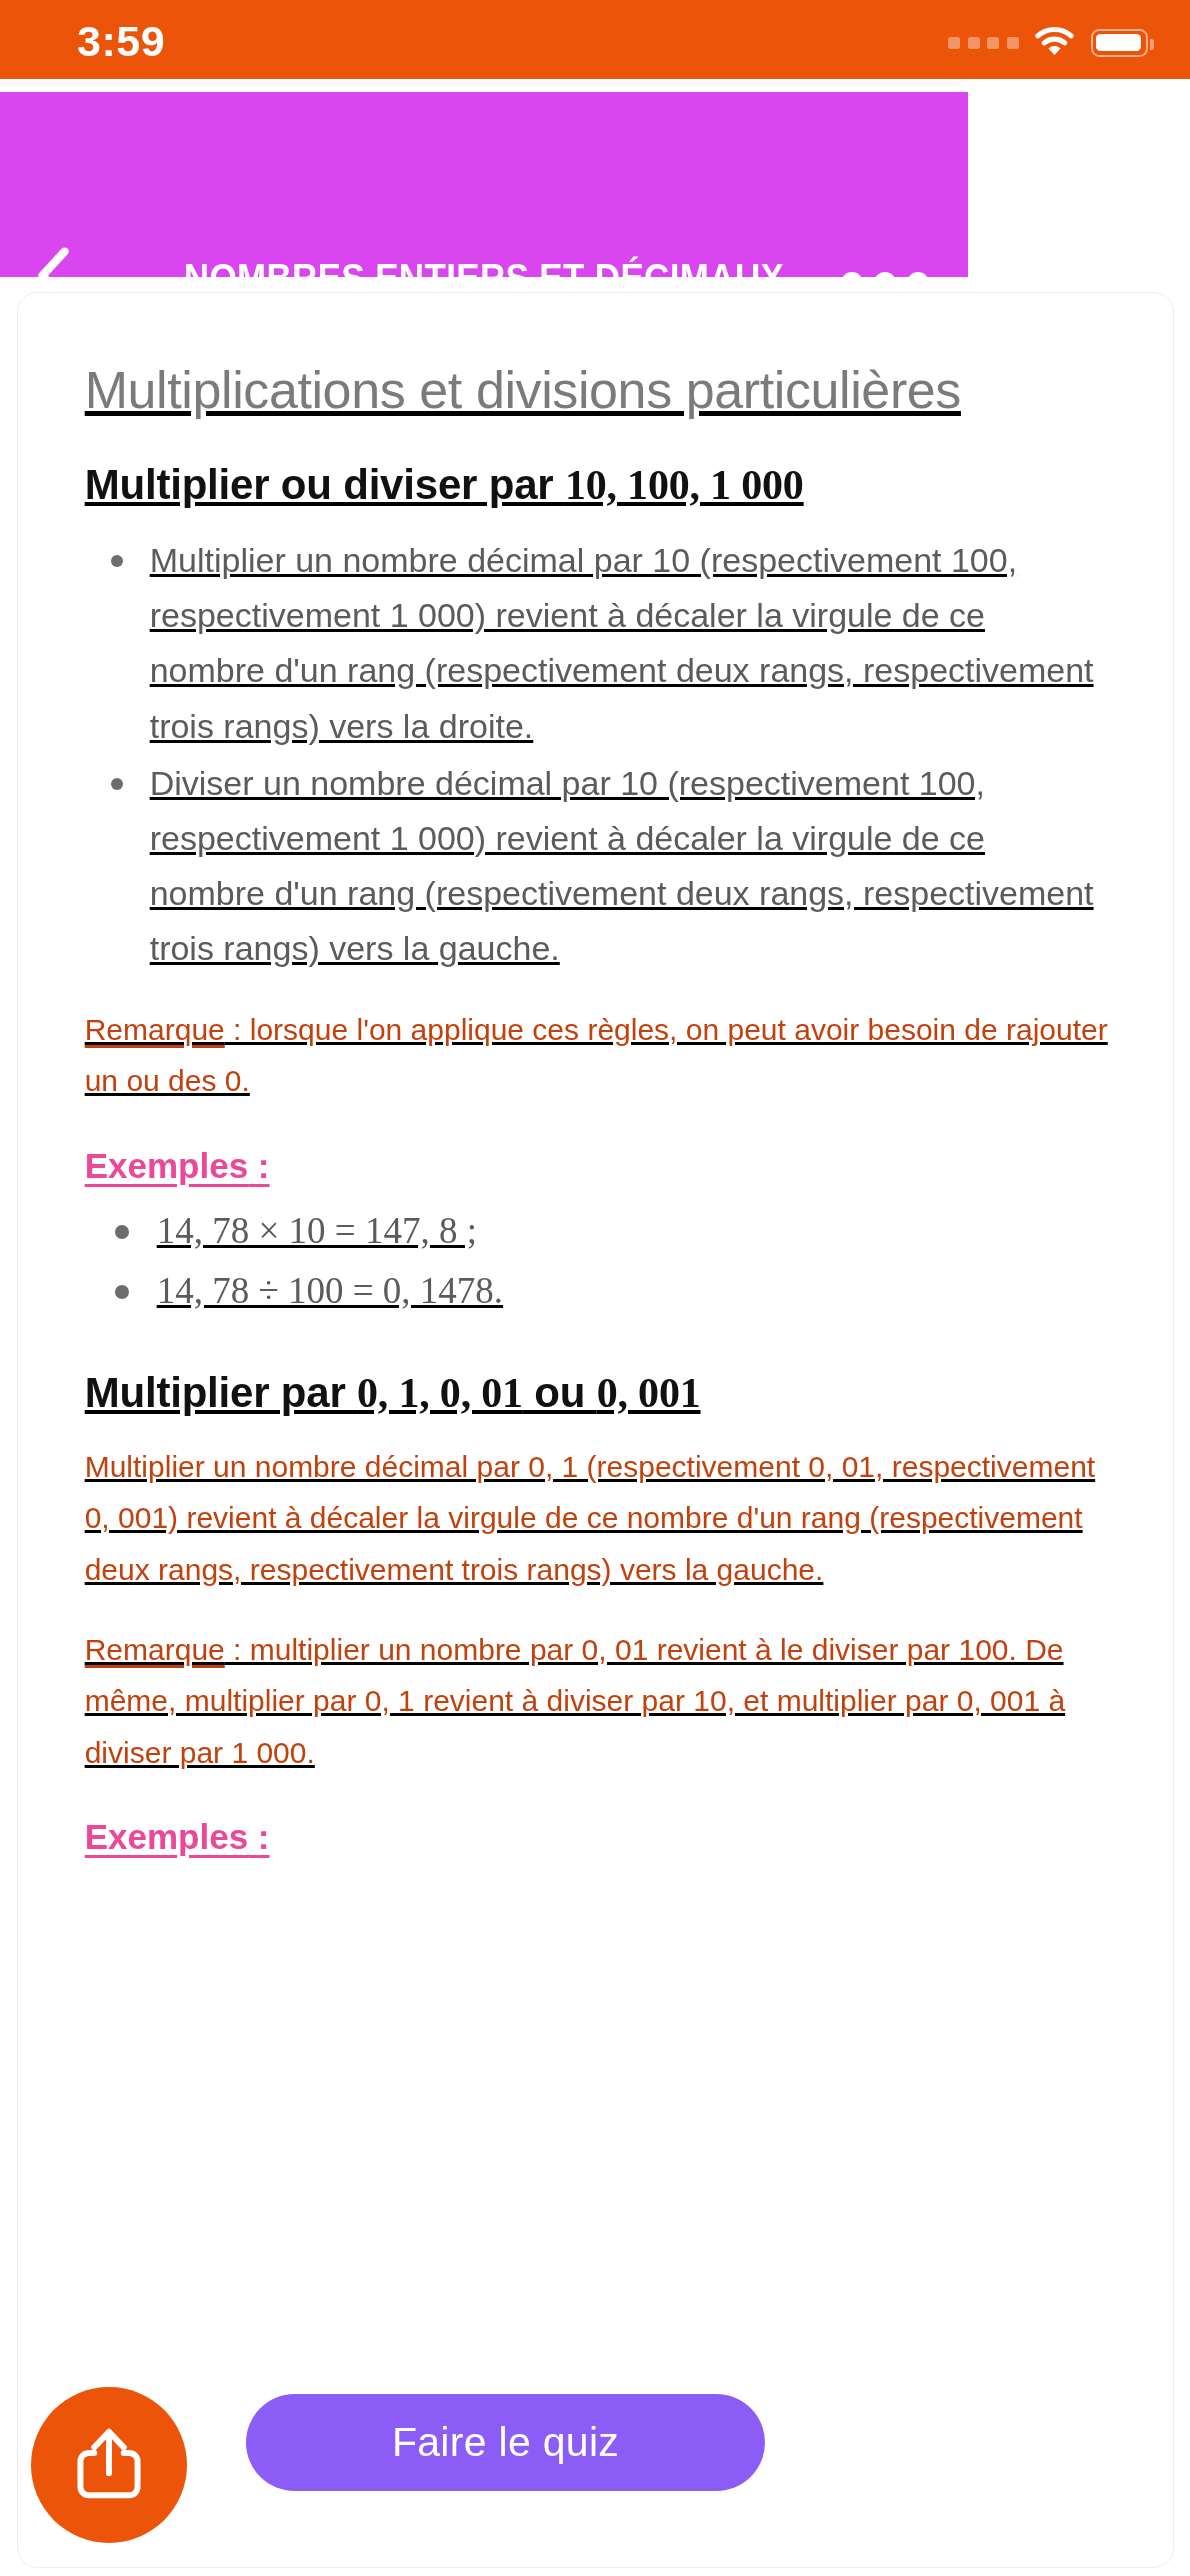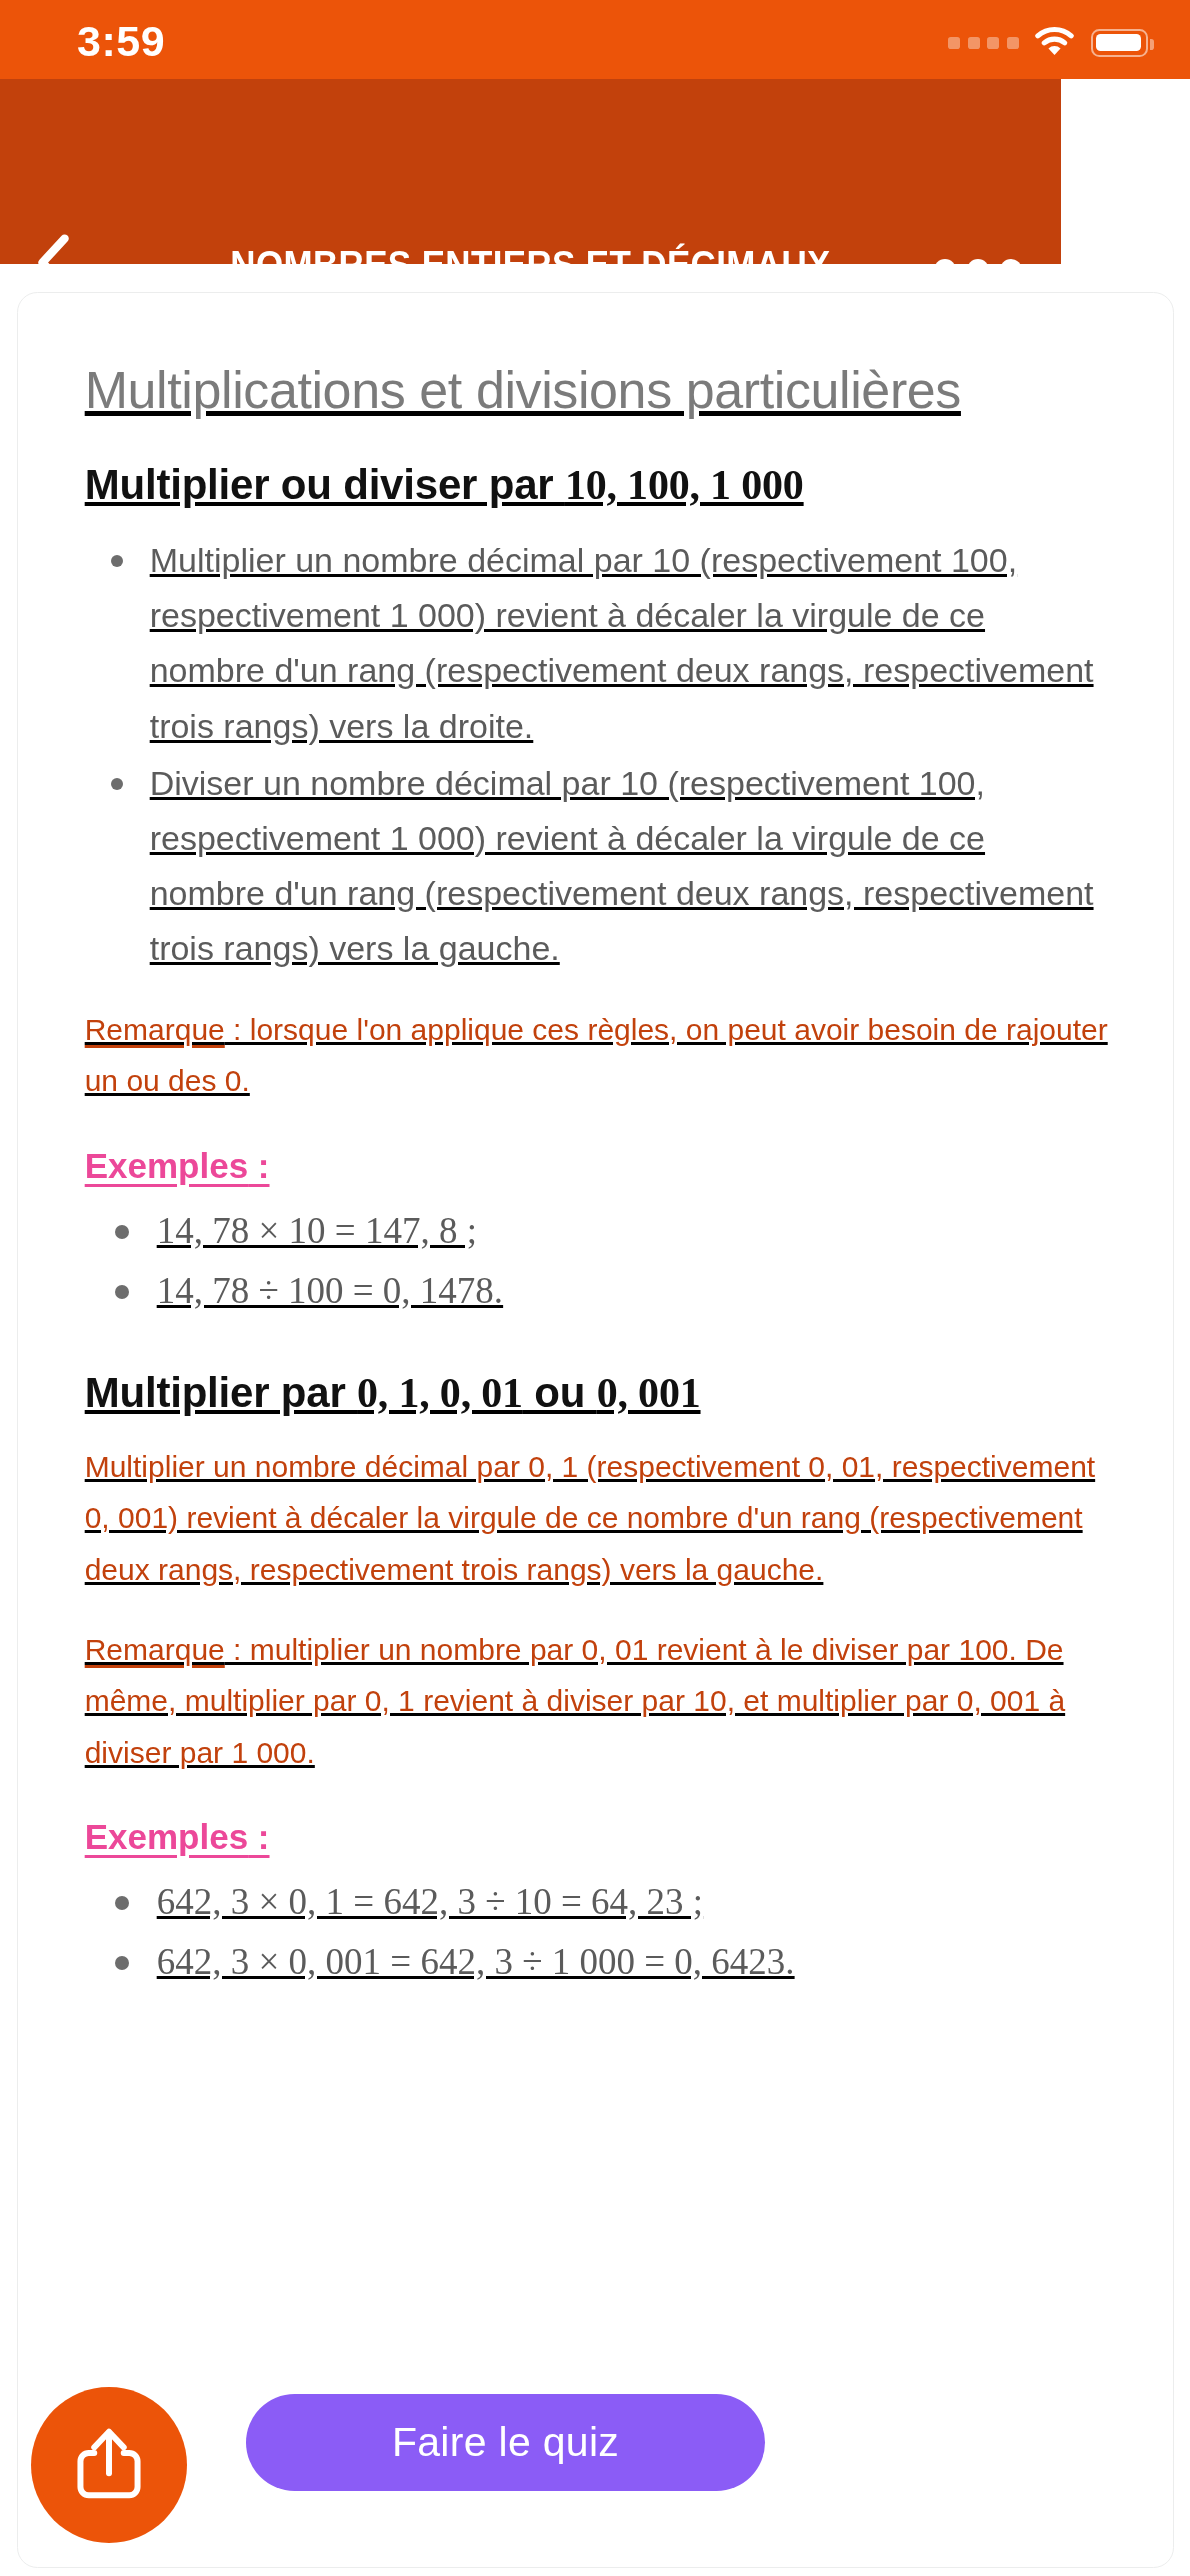--- a/index.html
+++ b/index.html
@@ -40,22 +40,22 @@
     width:4.6px; height:11px; border-radius:0 2.8px 2.8px 0;
     background:rgba(255,255,255,.45);
   }
   .batt-fill{
     height:16.7px; width:calc(100% - 7.4px); margin-left:2.8px;
     border-radius:4.6px; background:#fff;
   }
 
   
   .navbar{
-    position:absolute; left:0; top:79px; width:1061px; height:185px;
-    background:#c2410c;
+    position:absolute; left:0; top:92px; width:968px; height:185px;
+    background:#d946ef;
   }
   .nav-back{
     position:absolute; left:22px; top:148px;
     width:65px; height:74px;
     display:flex; align-items:center; justify-content:center;
   }
   .nav-title{
     position:absolute; left:0; right:0; top:165px;
     text-align:center;
     color:#fff; font-size:38px; font-weight:700;
@@ -242,24 +242,20 @@
     <p class="para" style="margin-top:16.7px">Multiplier un nombre décimal par 0, 1 (respectivement 0, 01, respectivement 0, 001) revient à décaler la virgule de ce nombre d'un rang (respectivement deux rangs, respectivement trois rangs) vers la gauche.</p>
 
     <p class="para">
       <span class="u">Remarque</span><span> : multiplier un nombre par 0, 01 revient à le diviser par 100. De même, multiplier par 0, 1 revient à diviser par 10, et multiplier par 0, 001 à diviser par 1 000.</span>
     </p>
 
     <h3 class="ex">
       <span>Exemples</span><span class="ex-colon"> :</span>
     </h3>
 
-    <ul class="maths">
-      <li>642, 3 × 0, 1 = 642, 3 ÷ 10 = 64, 23 ;</li>
-      <li>642, 3 × 0, 001 = 642, 3 ÷ 1 000 = 0, 6423.</li>
-    </ul>
 
   </div>
 </div>
 
 <div class="fab-share">
   <span>
     <svg width="70" height="78" viewBox="0 0 76 84">
       <path d="M22 30 H16 a9 9 0 0 0 -9 9 v28 a9 9 0 0 0 9 9 h44 a9 9 0 0 0 9 -9 v-28 a9 9 0 0 0 -9 -9 h-6" fill="none" stroke="#fff" stroke-width="6.5" stroke-linecap="round" stroke-linejoin="round"></path>
       <line x1="38" y1="8" x2="38" y2="52" stroke="#fff" stroke-width="6.5" stroke-linecap="round"></line>
       <polyline points="22,24 38,7 54,24" fill="none" stroke="#fff" stroke-width="6.5" stroke-linecap="round" stroke-linejoin="round"></polyline>

